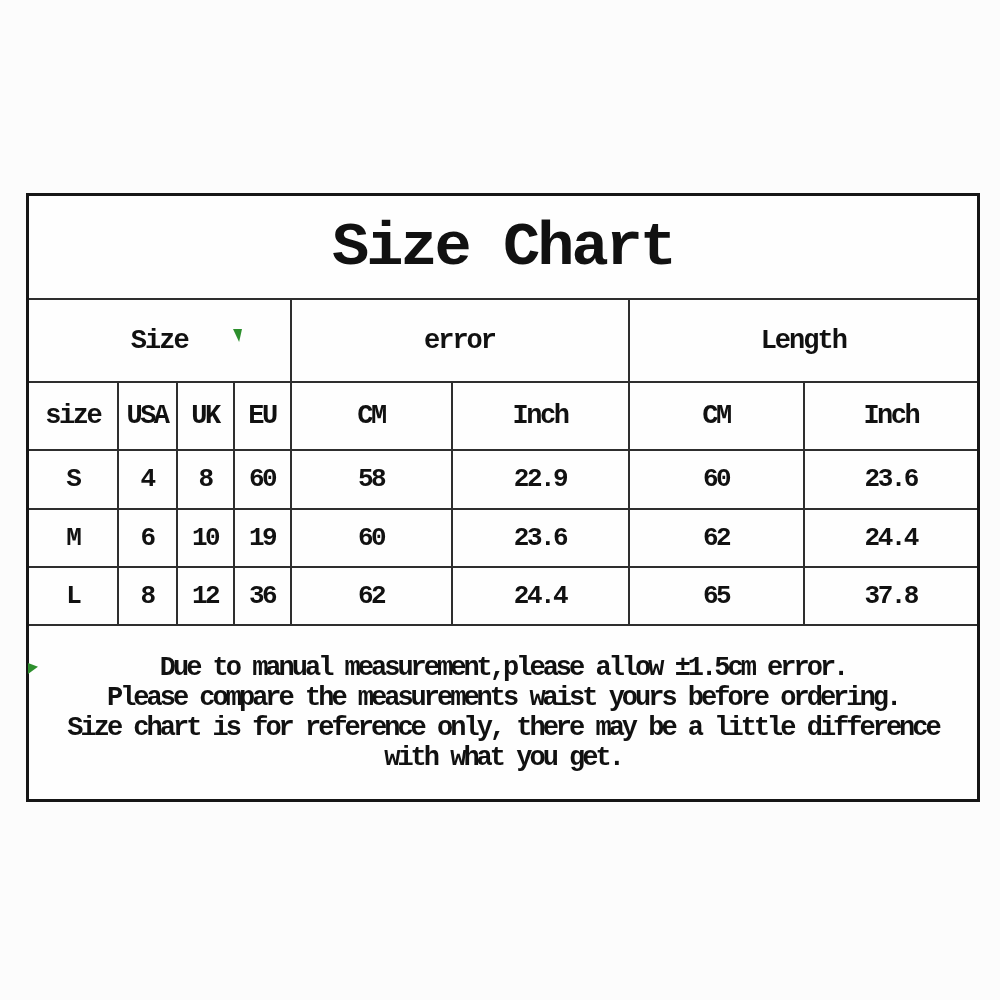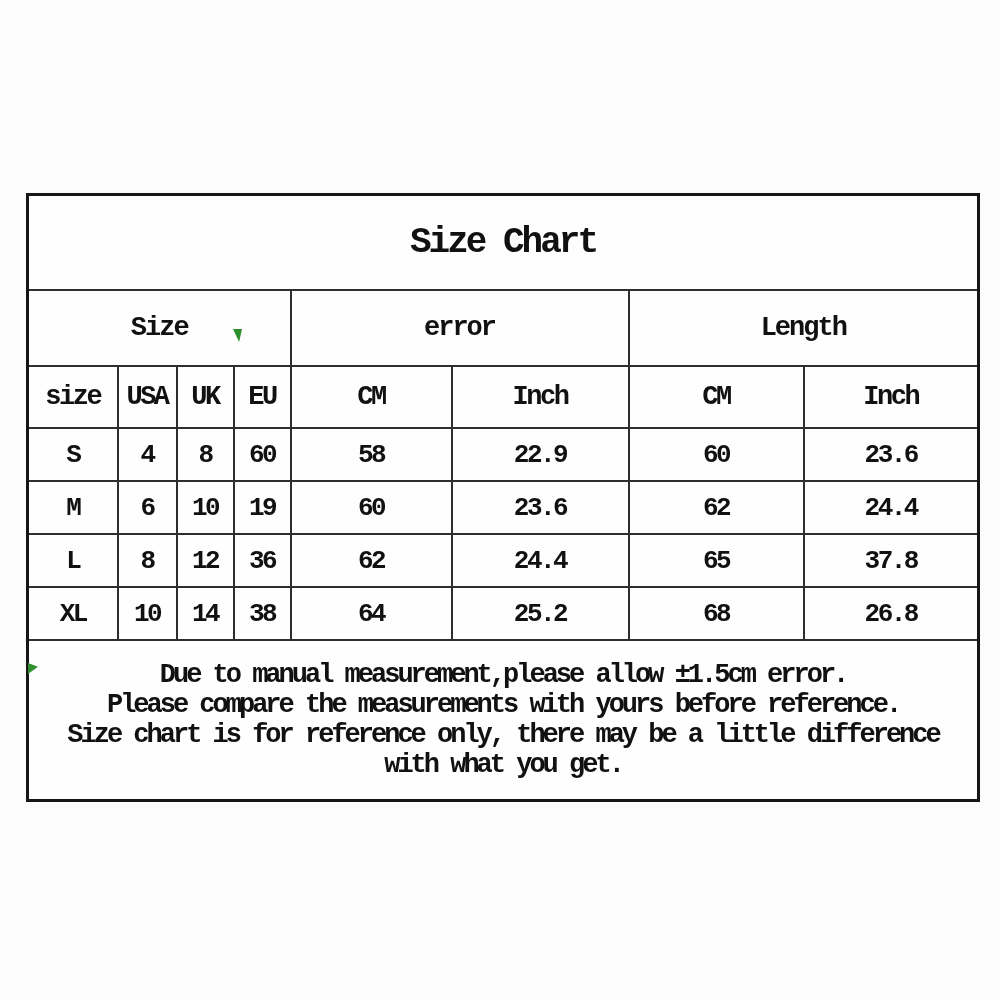--- a/index.html
+++ b/index.html
@@ -31,21 +31,21 @@
     background:var(--cell-bg);
     text-align:center;
     vertical-align:middle;
     padding:0;
     overflow:hidden;
   }
   table.size-table{border:3px solid var(--outer-border);}
 
   .title-row td{
     height:82px;
-    font-size:36px;
+    font-size:62px;
     letter-spacing:-3px;
   }
   .group-row td{
     height:65px;
     background:var(--header-fill);
     font-size:27px;
     letter-spacing:-2px;
   }
   .sub-row td{
     height:53px;
@@ -139,34 +139,24 @@
       <tr class="data-row">
         <td>L</td>
         <td>8</td>
         <td>12</td>
         <td>36</td>
         <td>62</td>
         <td>24.4</td>
         <td>65</td>
         <td>37.8</td>
       </tr>
-      <tr class="data-row">
-        <td>XL</td>
-        <td>10</td>
-        <td>14</td>
-        <td>38</td>
-        <td>64</td>
-        <td>25.2</td>
-        <td>68</td>
-        <td>26.8</td>
-      </tr>
       <tr class="note-row">
         <td colspan="8">
           <div class="note-line">Due to manual measurement,please allow ±1.5cm error.</div>
-          <div class="note-line">Please compare the measurements with yours before reference.</div>
+          <div class="note-line">Please compare the measurements waist yours before ordering.</div>
           <div class="note-line">Size chart is for reference only, there may be a little difference</div>
           <div class="note-line">with what you get.</div>
         </td>
       </tr>
     </tbody>
   </table>
 
   <div class="marker marker-eu"></div>
   <div class="marker marker-note"></div>
 </div>

